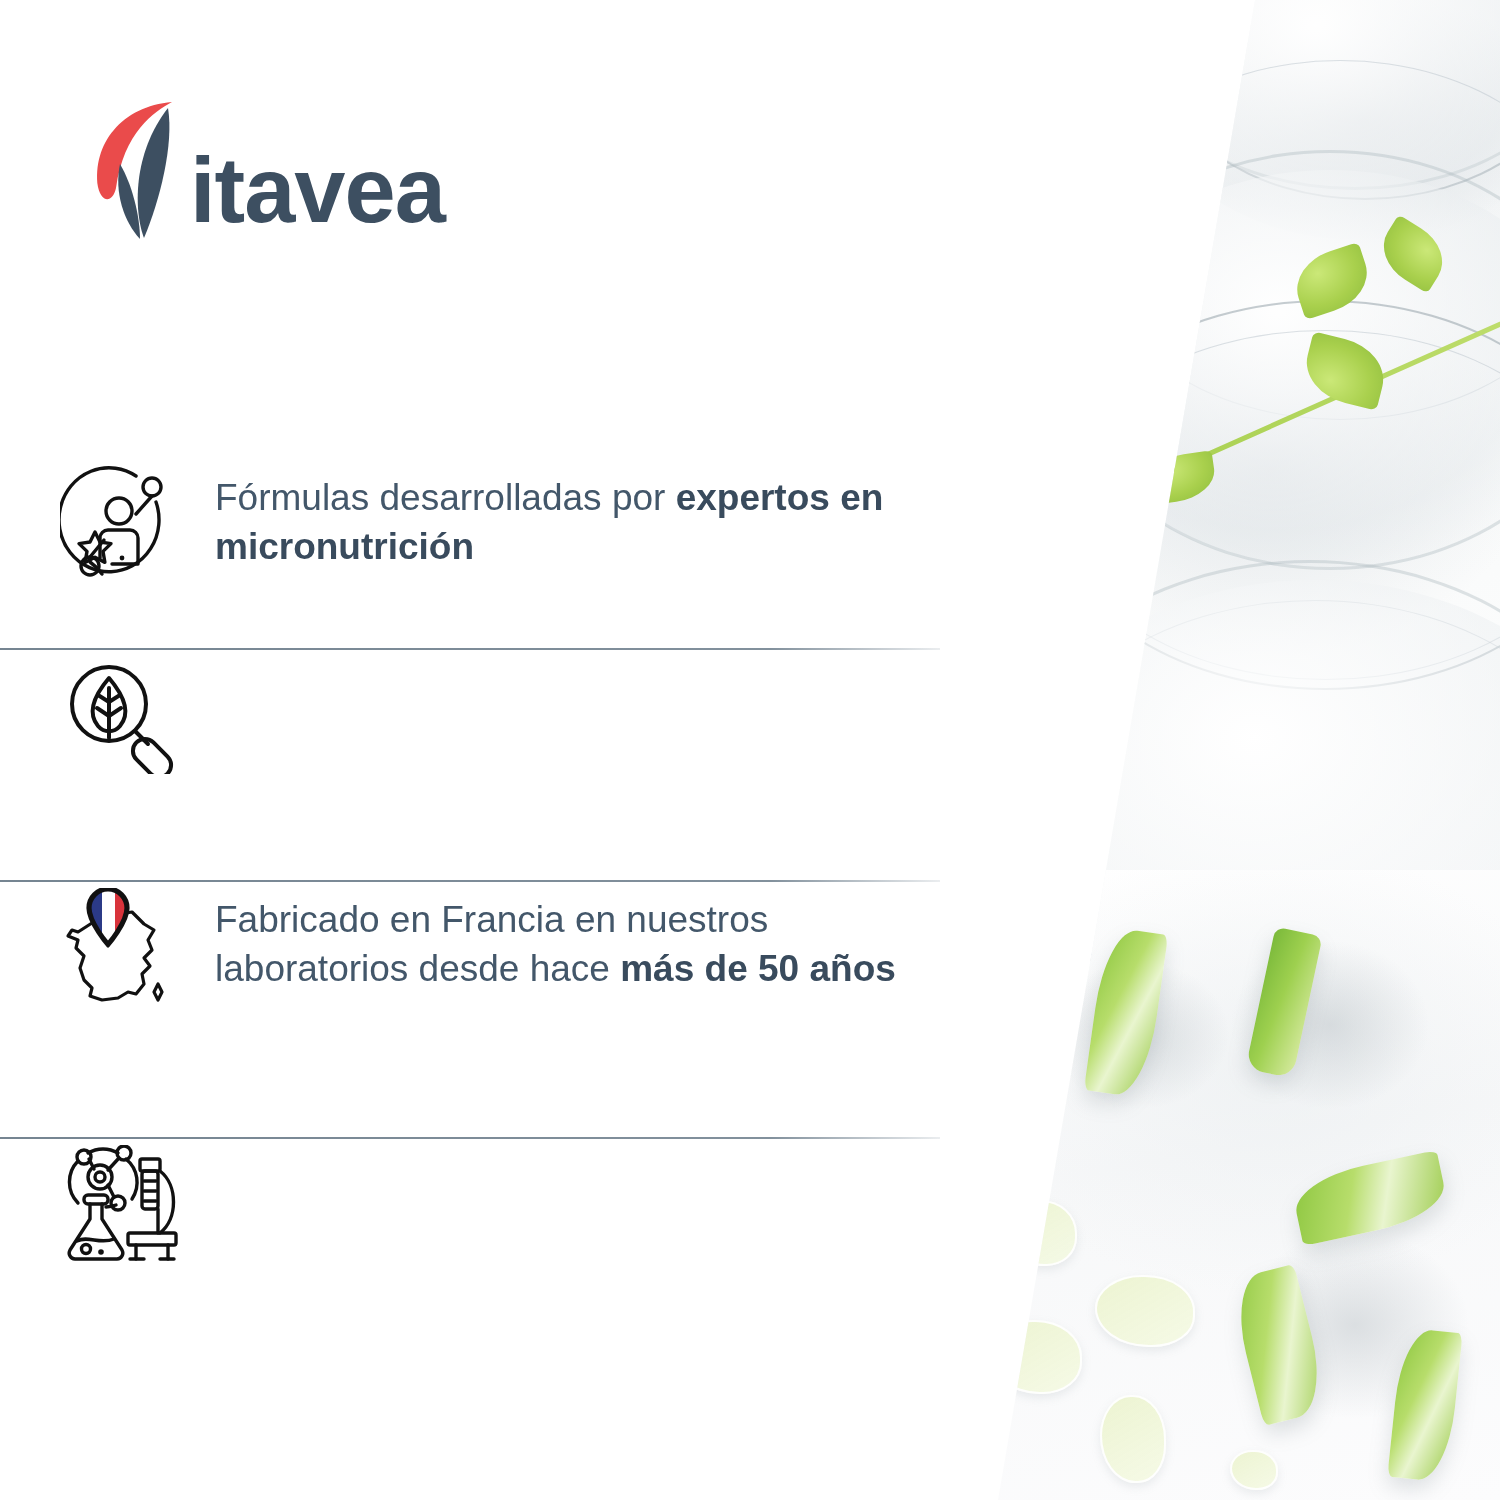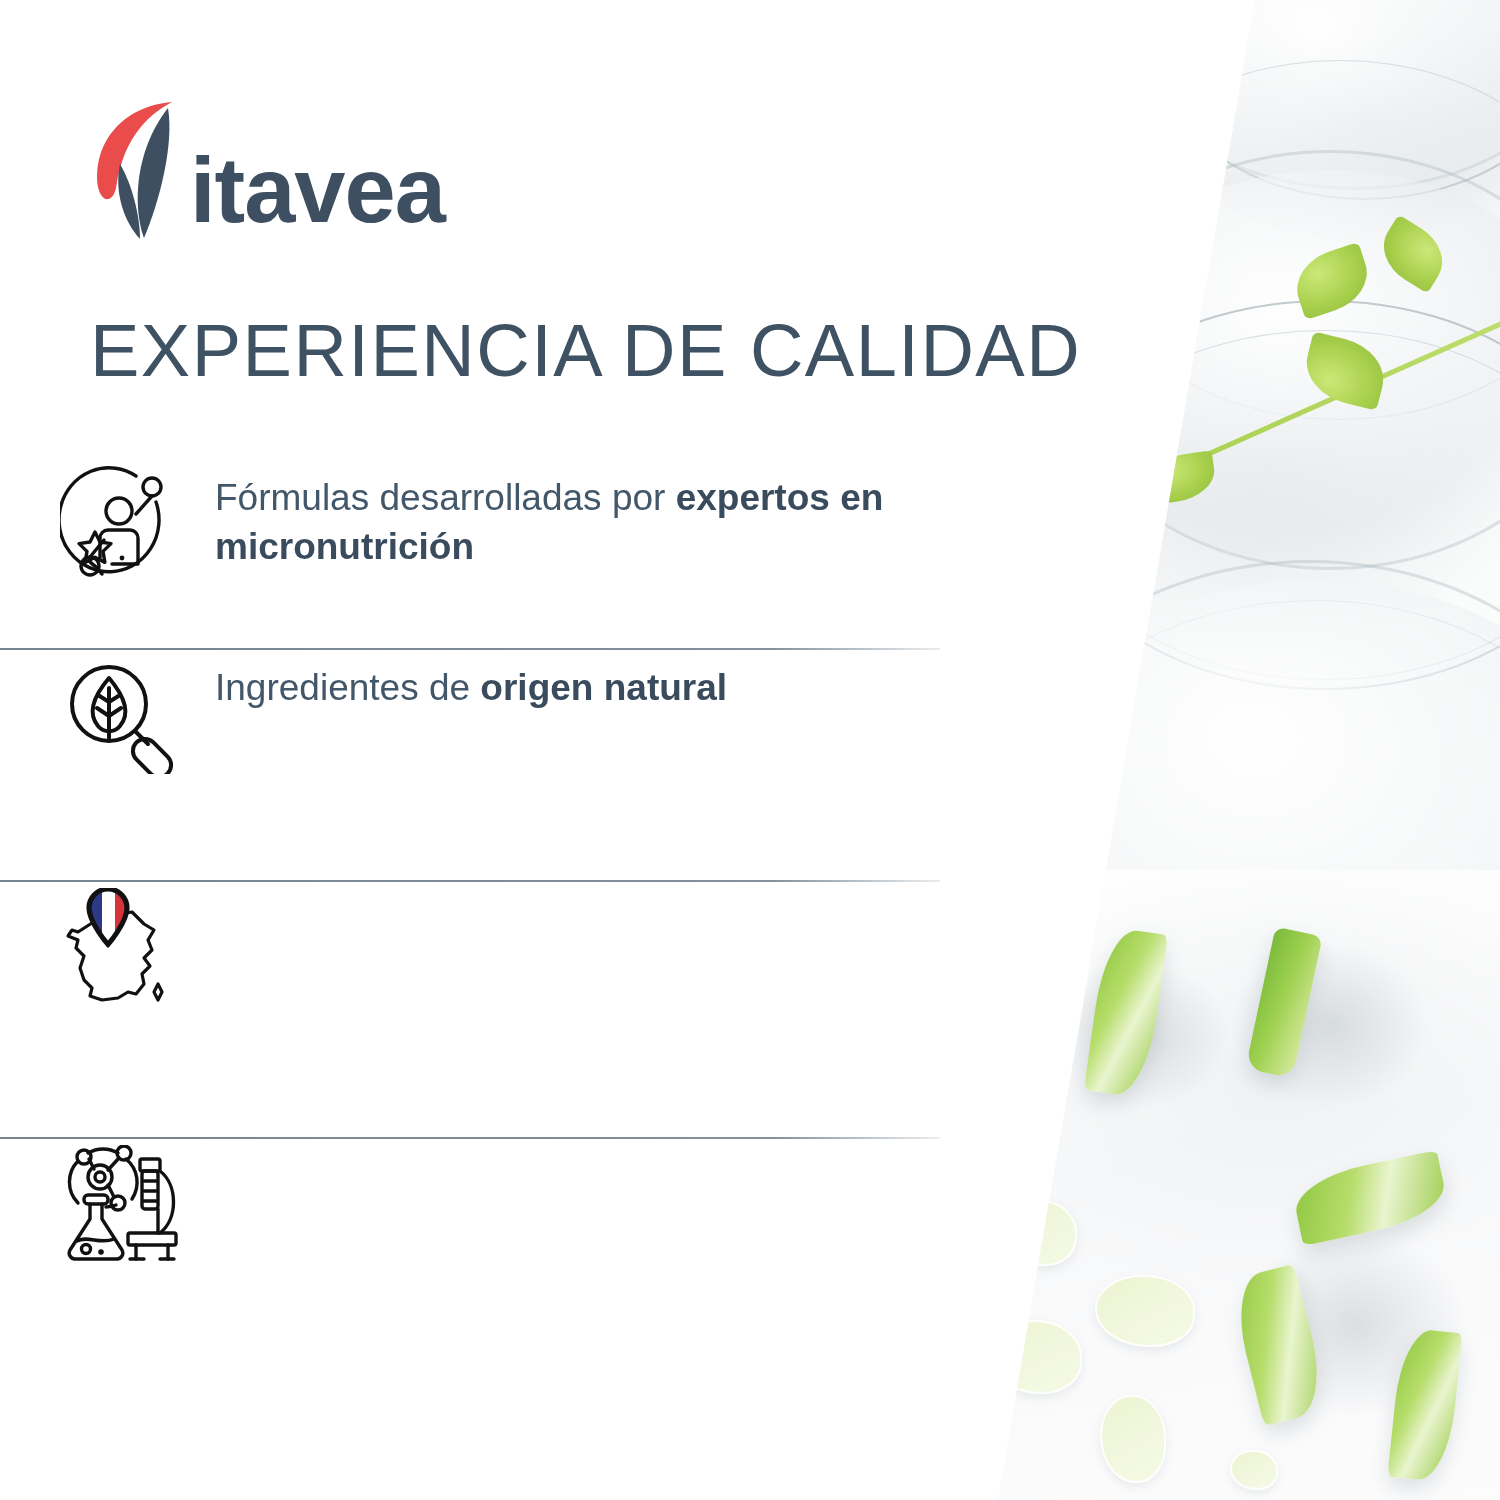--- a/index.html
+++ b/index.html
@@ -215,21 +215,20 @@
 
   <div class="logo-wrap">
     <svg class="logo-mark" viewBox="0 0 112 150">
       <path d="M10 95 C 4 52, 34 14, 84 10 C 66 20, 36 40, 28 96 C 25 110, 14 112, 10 95 Z" fill="#ea4b4b"></path>
       <path d="M80 16 C 86 52, 72 108, 56 146 C 46 120, 44 62, 80 16 Z" fill="#3d4f61"></path>
       <path d="M32 72 C 44 92, 52 124, 52 147 C 36 130, 26 100, 32 72 Z" fill="#3d4f61"></path>
     </svg>
     <span class="logo-word">itavea</span>
   </div>
 
-  <div class="page-title">EXPERIENCIA DE CALIDAD</div>
 
   <div class="features">
 
     <div class="feature-row r1">
       <div class="feat-icon">
         <svg width="118" height="118" viewBox="0 0 118 118" fill="none" stroke="#111" stroke-width="3.4" stroke-linecap="round" stroke-linejoin="round">
           <path d="M76 10 A 50 52 0 1 0 96 36"></path>
           <path d="M42 108 A 50 52 0 0 0 30 96"></path>
           <circle cx="92" cy="21" r="9"></circle>
           <circle cx="30" cy="100" r="9"></circle>
@@ -254,23 +253,20 @@
           <circle cx="49" cy="48" r="37"></circle>
           <path d="M75 75 L 88 88"></path>
           <rect x="80" y="80" width="24" height="44" rx="12" transform="rotate(-45 92 102)"></rect>
           <path d="M49 22 C 66 42, 70 58, 60 70 C 54 77, 44 77, 38 70 C 28 58, 32 42, 49 22 Z"></path>
           <path d="M49 32 L 49 82"></path>
           <path d="M49 46 L 38 39"></path>
           <path d="M49 46 L 60 39"></path>
           <path d="M49 60 L 37 52"></path>
           <path d="M49 60 L 61 52"></path>
         </svg>
-      </div>
-      <div class="feat-text">
-        <span>Ingredientes de </span><b>origen natural</b><span></span>
       </div>
     </div>
 
     <div class="divider"></div>
 
     <div class="feature-row r3">
       <div class="feat-icon">
         <svg width="122" height="122" viewBox="0 0 122 122" fill="none" stroke="#111" stroke-width="3.2" stroke-linecap="round" stroke-linejoin="round">
           <path d="M34 35 L 20 44 L 14 42 L 10 48 L 20 52 L 18 60 L 26 68 L 22 80 L 26 92 L 34 100 L 32 108 L 44 112 L 60 110 L 70 104 L 78 106 L 86 96 L 84 86 L 92 78 L 86 70 L 94 62 L 90 52 L 96 42 L 86 36 L 74 24 L 62 26 L 52 20 L 44 26 L 38 24 Z" fill="#fff"></path>
           <path d="M100 96 L 104 104 L 100 112 L 96 104 Z" fill="#fff"></path>
@@ -280,20 +276,23 @@
                 <path d="M32 20 a 18 18 0 0 1 36 0 c 0 14 -18 35 -18 35 S 32 34 32 20 Z"></path>
               </clipPath>
             <g clip-path="url(#pinclip)">
               <rect x="30" y="0" width="14" height="58" fill="#2b3a87"></rect>
               <rect x="44" y="0" width="13" height="58" fill="#ffffff"></rect>
               <rect x="57" y="0" width="14" height="58" fill="#d8333b"></rect>
             </g>
           </g>
           <path d="M32 20 a 18 18 0 0 1 36 0 c 0 14 -18 35 -18 35 S 32 34 32 20 Z" fill="none"></path>
         </svg>
+      </div>
+      <div class="feat-text">
+        <span>Fabricado en Francia en nuestros laboratorios desde hace </span><b>más de 50 años</b><span></span>
       </div>
     </div>
 
     <div class="divider"></div>
 
     <div class="feature-row r4">
       <div class="feat-icon">
         <svg width="126" height="120" viewBox="0 0 126 120" fill="none" stroke="#111" stroke-width="3.4" stroke-linecap="round" stroke-linejoin="round">
           <path d="M22 16 a 30 30 0 0 0 0 42"></path>
           <path d="M32 8 a 30 30 0 0 1 30 0"></path>

